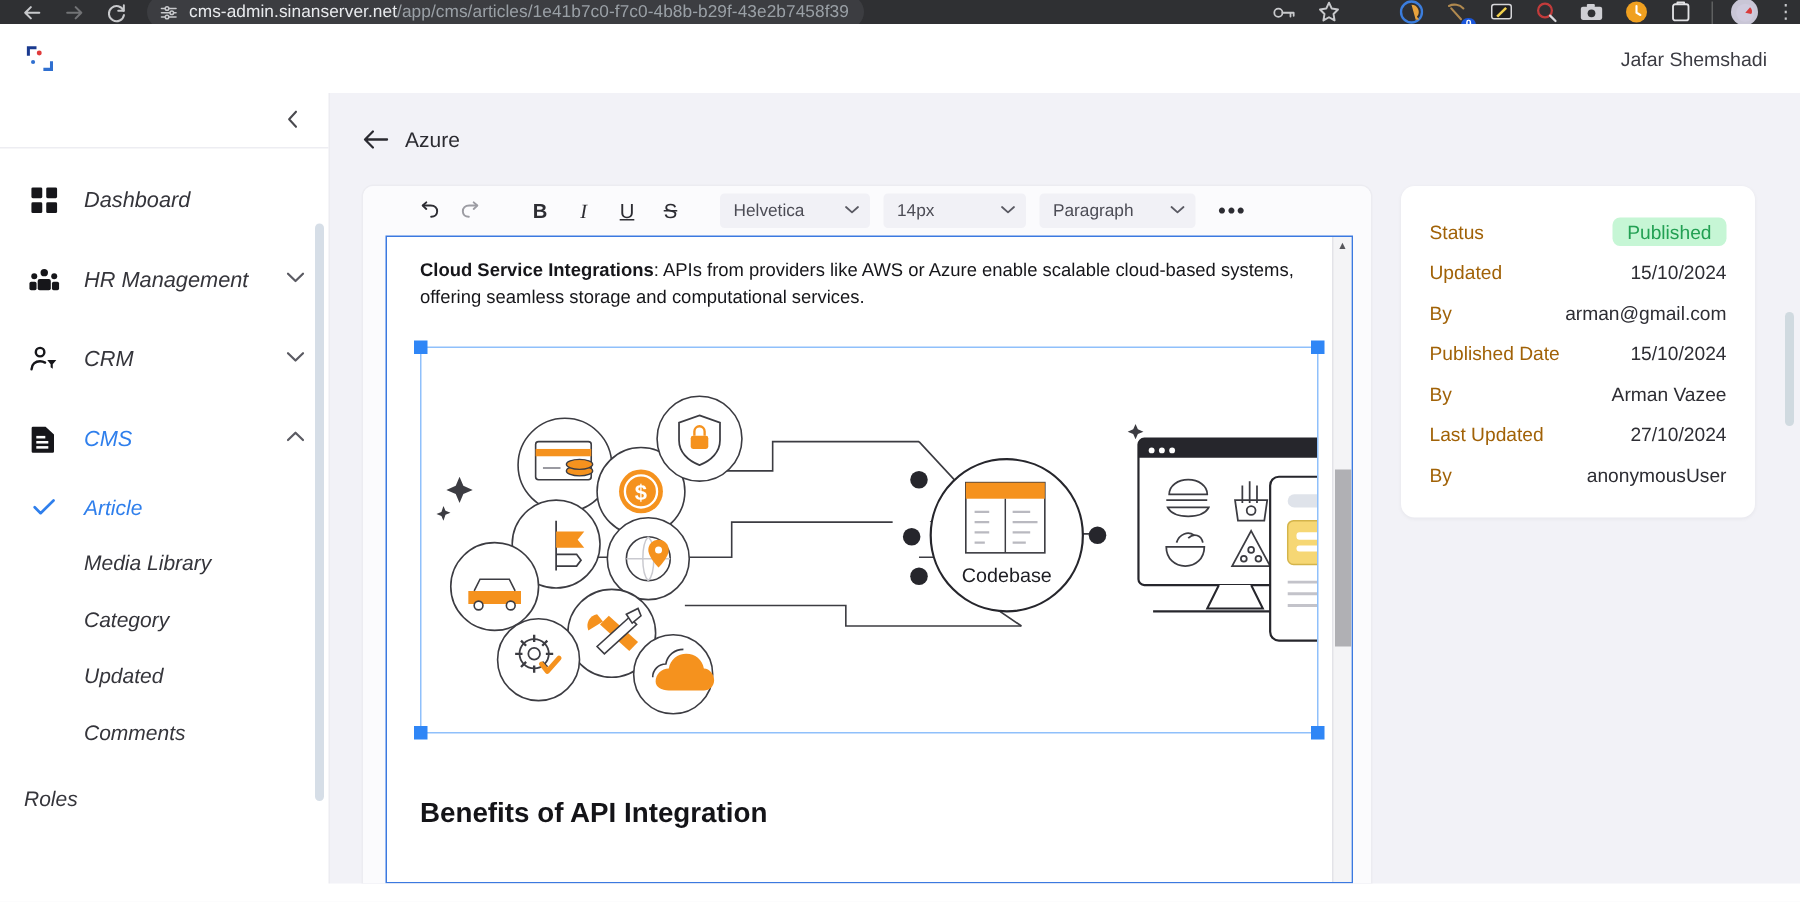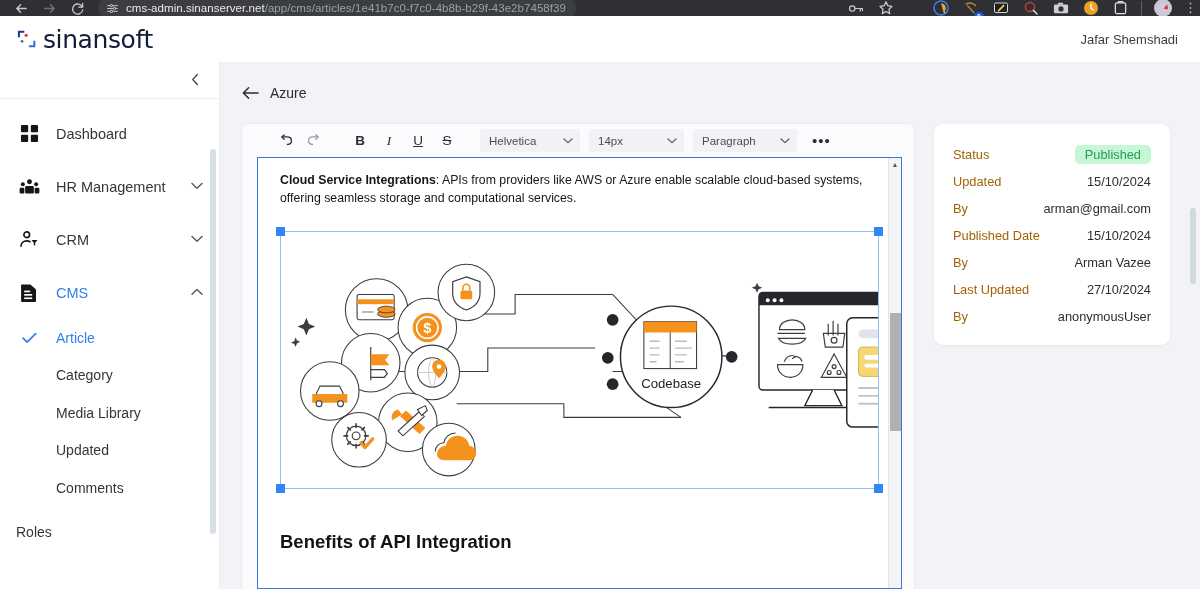--- a/index.html
+++ b/index.html
@@ -72,21 +72,21 @@
     width: 220px; background: #fff; position: relative;
     border-right: 1px solid #ececf1; flex-shrink: 0;
     display: flex; flex-direction: column;
   }
   .collapse-row {
     height: 37px; display: flex; align-items: center;
     justify-content: flex-end; padding-right: 18px;
     border-bottom: 1px solid #ededf2;
   }
   .collapse-btn { color: #4a4a4f; font-size: 13px; line-height: 1; }
-  .nav-scroll { flex: 1; overflow: hidden; position: relative; padding-top: 8px;}
+  .nav-scroll { flex: 1; overflow: hidden; position: relative; padding-top: 8px; font-style: italic;}
   .nav-item {
     height: 53px; display: flex; align-items: center;
     padding: 0 16px 0 18px; gap: 16px; color: #35353b;
     font-size: 14.5px;
   }
   .nav-item .ico { width: 22px; display:flex; align-items:center; justify-content:center; flex-shrink:0;}
   .nav-item .lbl { flex: 1; }
   .nav-item.active .lbl { color: #2f7fec; }
   .chev { color: #5b5b63; font-size: 11px; line-height:1;}
   .sub-item {
@@ -307,21 +307,20 @@
 </div>
 
 <div class="app-header">
   <div class="logo-wrap">
     <svg width="24" height="22" viewBox="0 0 26 24">
       <path d="M2 3h7v2.2H4.2V10H2z" fill="#1a3a8f"></path>
       <path d="M14 14h7v2.2h-4.8V21H14z" fill="#2f6fd0" transform="rotate(180 17.5 17.5)"></path>
       <circle cx="11" cy="8" r="1.8" fill="#e03b3b"></circle>
       <circle cx="6.5" cy="14.5" r="1.5" fill="#2f6fd0"></circle>
     </svg>
-    <span class="logo-text">sinansoft</span>
   </div>
   <div class="user-name">Jafar Shemshadi</div>
 </div>
 
 <div class="app-body">
 
   <div class="sidebar">
     <div class="collapse-row">
       <span class="collapse-btn">
         <svg width="11" height="13" viewBox="0 0 12 14" fill="none" stroke="#4a4a4f" stroke-width="1.5">
@@ -399,25 +398,25 @@
       <div class="sub-item active">
         <span class="check">
           <svg width="15" height="12" viewBox="0 0 16 12" fill="none" stroke="#2f7fec" stroke-width="1.9">
               <path d="M1.2 6.2l4.2 4.2L14.6 1.4" stroke-linecap="round" stroke-linejoin="round"></path>
             </svg>
         </span>
         <span>Article</span>
       </div>
       <div class="sub-item">
         <span class="check"></span>
-        <span>Category</span>
+        <span>Media Library</span>
       </div>
       <div class="sub-item">
         <span class="check"></span>
-        <span>Media Library</span>
+        <span>Category</span>
       </div>
       <div class="sub-item">
         <span class="check"></span>
         <span>Updated</span>
       </div>
       <div class="sub-item">
         <span class="check"></span>
         <span>Comments</span>
       </div>
 

